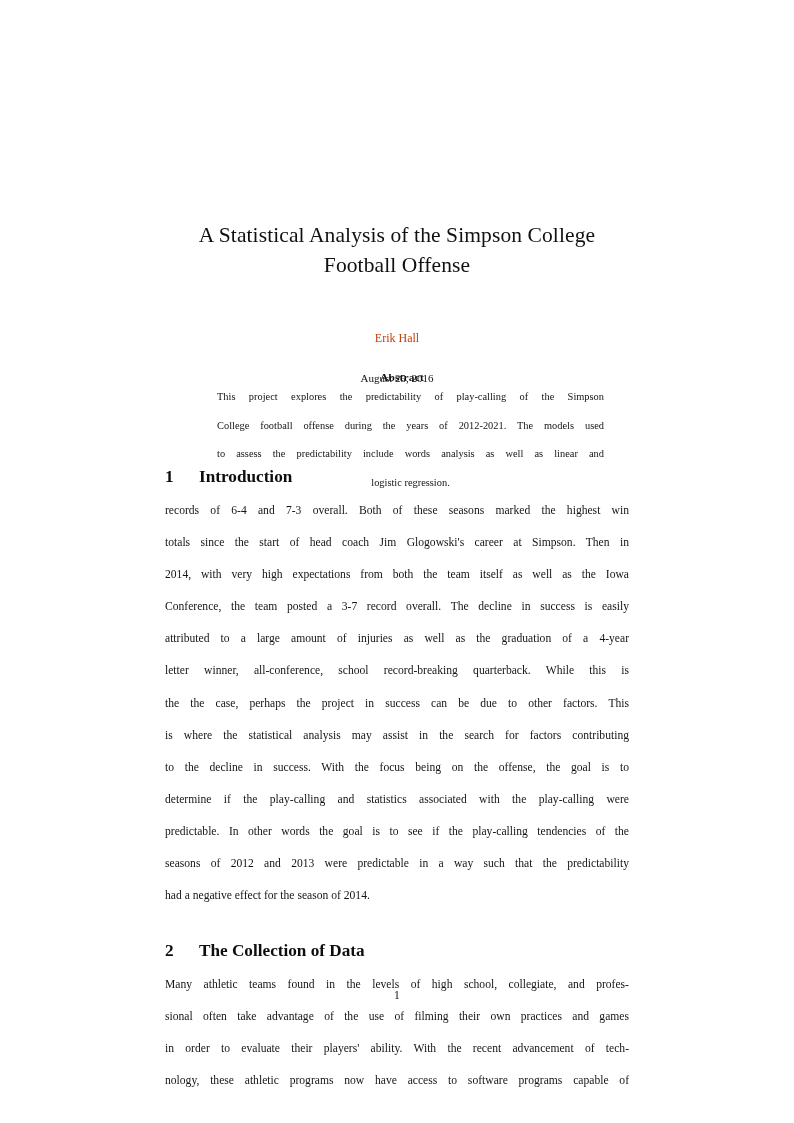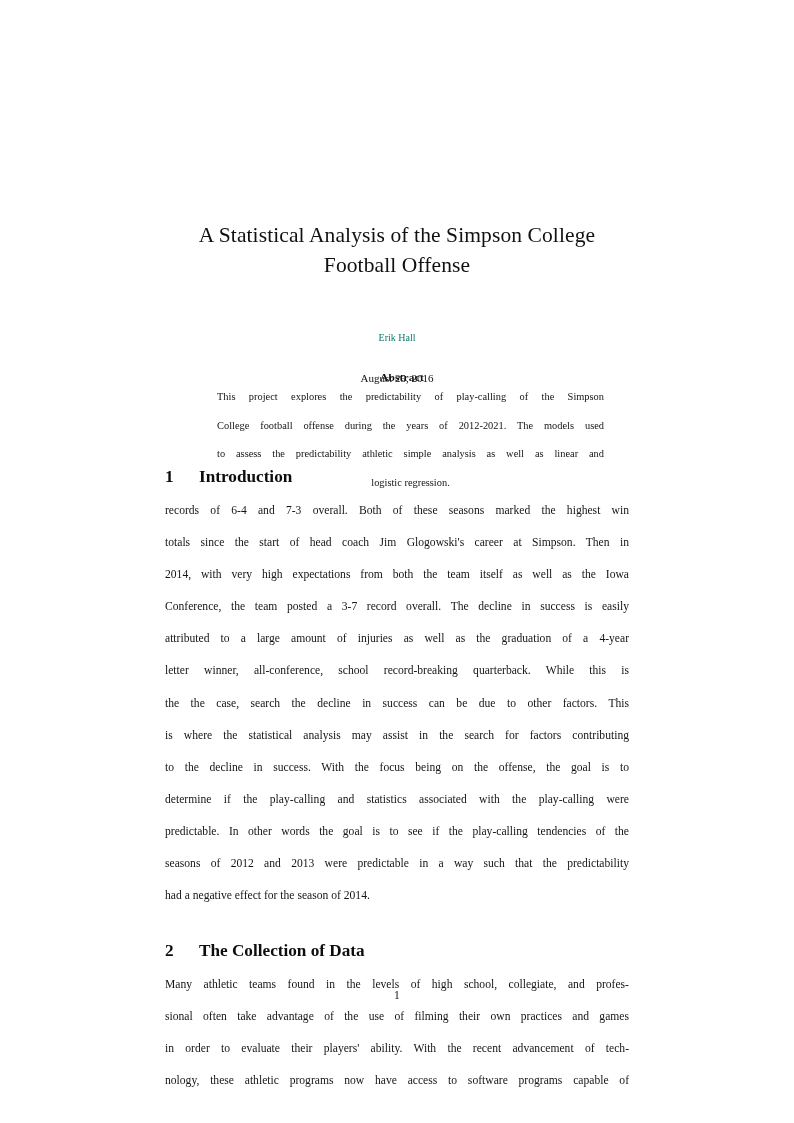--- a/index.html
+++ b/index.html
@@ -35,25 +35,25 @@
   }
   .doc-title {
     font-size: 21.5px;
     line-height: 30px;
     font-weight: normal;
     letter-spacing: 0.1px;
     margin: 8px;
     color: #111111;
   }
   .doc-author {
-    font-size: 10px;
+    font-size: 12px;
     line-height: 18px;
     margin: 0;
     padding-top: 41px;
-    color: #0f766e;
+    color: #c2410c;
   }
   .doc-date {
     font-size: 11px;
     line-height: 18px;
     margin: 0;
     padding-top: 22px;
     color: #111111;
   }
 
   
@@ -173,40 +173,40 @@
     </h1>
     <p class="doc-author">Erik Hall</p>
     <p class="doc-date">August 25, 2016</p>
   </div>
 
   <div class="abstract-block">
     <div class="abstract-heading">Abstract</div>
     <p class="abstract-body">
       <span class="ln">This project explores the predictability of play-calling of the Simpson</span>
       <span class="ln">College football offense during the years of 2012-2021. The models used</span>
-      <span class="ln">to assess the predictability athletic simple analysis as well as linear and</span>
+      <span class="ln">to assess the predictability include words analysis as well as linear and</span>
       <span class="ln last">logistic regression.</span>
     </p>
   </div>
 
   <div class="content">
 
     <div class="sec-intro-wrap">
       <h2 class="section-heading">
         <span class="sec-num">1</span>
         <span class="sec-title">Introduction</span>
       </h2>
       <p class="body-par">
         <span class="ln">records of 6-4 and 7-3 overall. Both of these seasons marked the highest win</span>
         <span class="ln">totals since the start of head coach Jim Glogowski's career at Simpson. Then in</span>
         <span class="ln">2014, with very high expectations from both the team itself as well as the Iowa</span>
         <span class="ln">Conference, the team posted a 3-7 record overall. The decline in success is easily</span>
         <span class="ln">attributed to a large amount of injuries as well as the graduation of a 4-year</span>
         <span class="ln">letter winner, all-conference, school record-breaking quarterback. While this is</span>
-        <span class="ln">the the case, search the decline in success can be due to other factors. This</span>
+        <span class="ln">the the case, perhaps the project in success can be due to other factors. This</span>
         <span class="ln">is where the statistical analysis may assist in the search for factors contributing</span>
         <span class="ln">to the decline in success. With the focus being on the offense, the goal is to</span>
         <span class="ln">determine if the play-calling and statistics associated with the play-calling were</span>
         <span class="ln">predictable. In other words the goal is to see if the play-calling tendencies of the</span>
         <span class="ln">seasons of 2012 and 2013 were predictable in a way such that the predictability</span>
         <span class="ln last">had a negative effect for the season of 2014.</span>
       </p>
     </div>
 
     <div class="sec-data-wrap">

